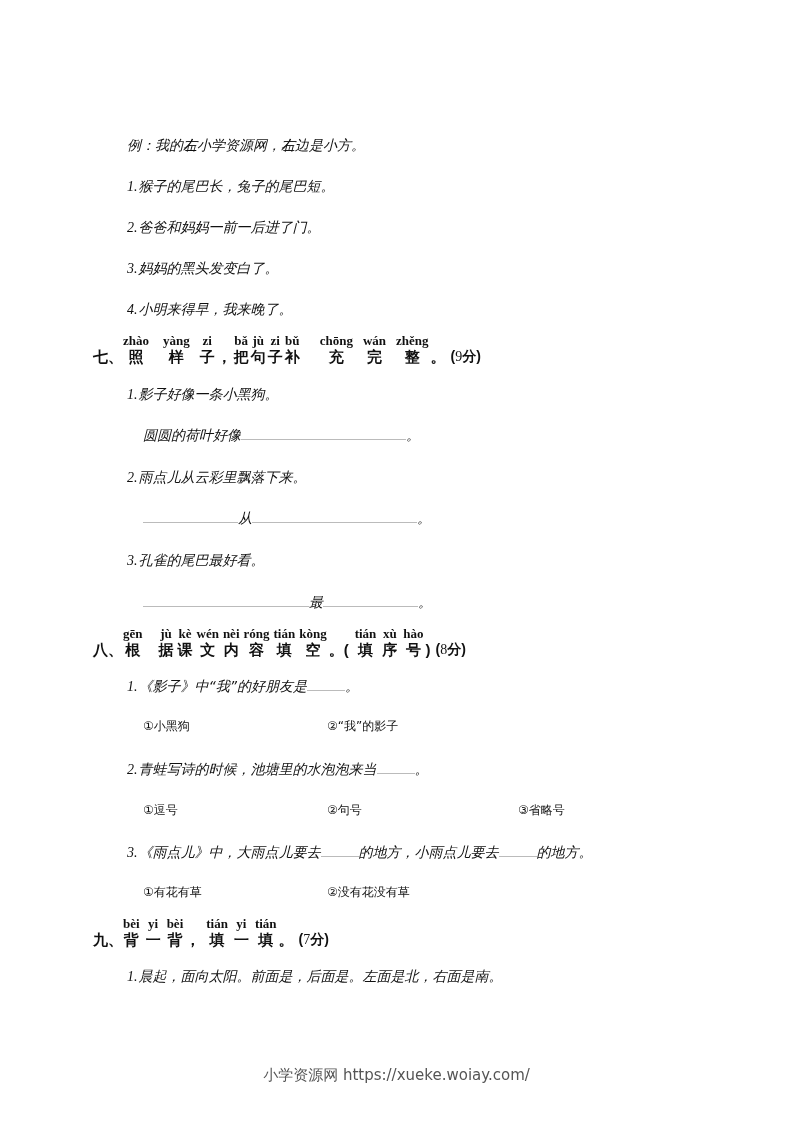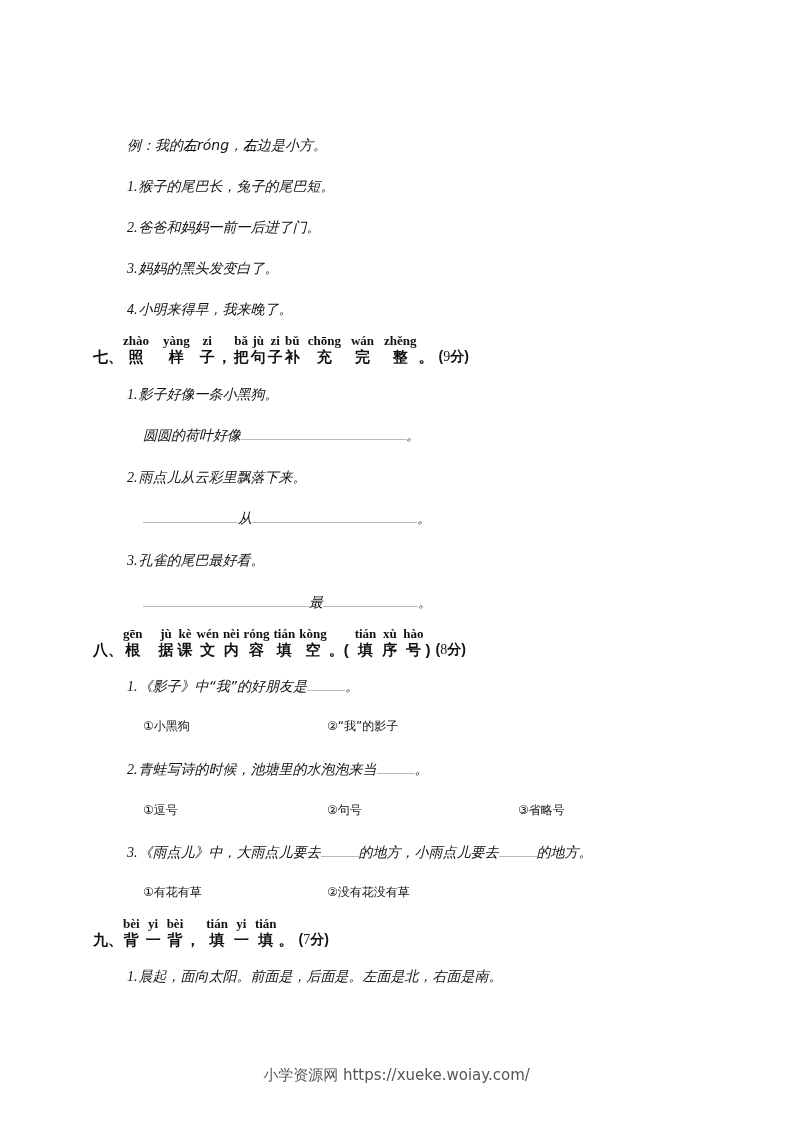--- a/index.html
+++ b/index.html
@@ -38,21 +38,21 @@
   .option { position: absolute; font-size: 12px; line-height: 20px; white-space: nowrap; }
   .footer {
     position: absolute; top: 1066px; left: 0; width: 793px; text-align: center;
     font-size: 15px; color: #555; font-family: "DejaVu Sans", sans-serif;
   }
 </style>
 </head>
 <body>
 
 <div class="line" style="top:135px;">
-  <span>例：我的</span><span class="overlap"><span>左</span><span class="b">右</span></span><span>róng，</span><span class="overlap"><span>右</span><span class="b">左</span></span><span>边是小方。</span>
+  <span>例：我的</span><span class="overlap"><span>左</span><span class="b">右</span></span><span>小学资源网，</span><span class="overlap"><span>右</span><span class="b">左</span></span><span>边是小方。</span>
 </div>
 
 <div class="line" style="top:176px;"><span class="num">1.</span><span>猴子的尾巴长，兔子的尾巴短。</span></div>
 <div class="line" style="top:217px;"><span class="num">2.</span><span>爸爸和妈妈一前一后进了门。</span></div>
 <div class="line" style="top:258px;"><span class="num">3.</span><span>妈妈的黑头发变白了。</span></div>
 <div class="line" style="top:299px;"><span class="num">4.</span><span>小明来得早，我来晚了。</span></div>
 
 <div class="heading" style="top:334px;">
   <div class="ruby-row">
     <span class="plain">七、</span>
@@ -77,21 +77,21 @@
         <span class="hz">把</span>
       </span>
     <span class="ruby">
         <span class="py">jù</span>
         <span class="hz">句</span>
       </span>
     <span class="ruby">
         <span class="py">zi</span>
         <span class="hz">子</span>
       </span>
-    <span class="ruby" style="margin-right:8px">
+    <span class="ruby" style="margin-right:20px">
         <span class="py">bǔ</span>
         <span class="hz">补</span>
       </span>
     <span class="ruby" style="margin-right:10px">
         <span class="py">chōng</span>
         <span class="hz">充</span>
       </span>
     <span class="ruby" style="margin-right:10px">
         <span class="py">wán</span>
         <span class="hz">完</span>

